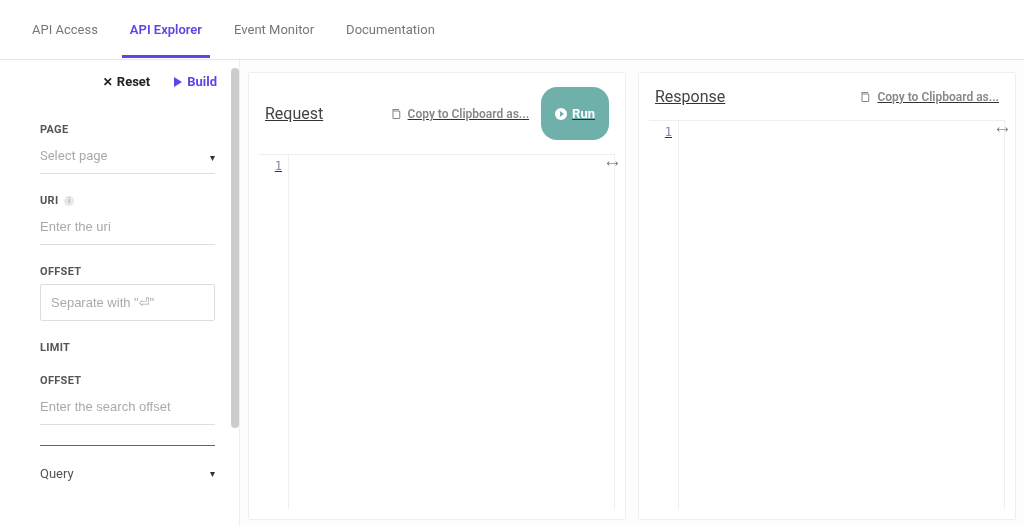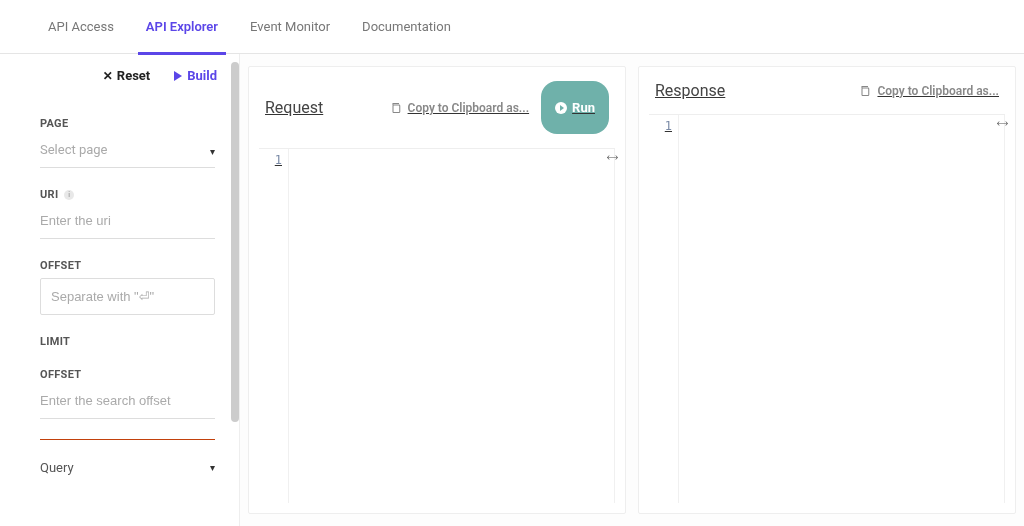--- a/index.html
+++ b/index.html
@@ -9,22 +9,22 @@
       color: #333;
       width: 1024px;
       height: 526px;
       overflow: hidden;
     }
 
     
     .tabs {
       display: flex;
       border-bottom: 1px solid #e5e5e5;
-      padding-left: 32px;
-      height: 54px;
+      padding-left: 16px;
+      height: 60px;
       align-items: center;
     }
     .tab {
       padding: 0 16px;
       height: 54px;
       line-height: 54px;
       font-size: 13px;
       color: #777;
       cursor: pointer;
       position: relative;

